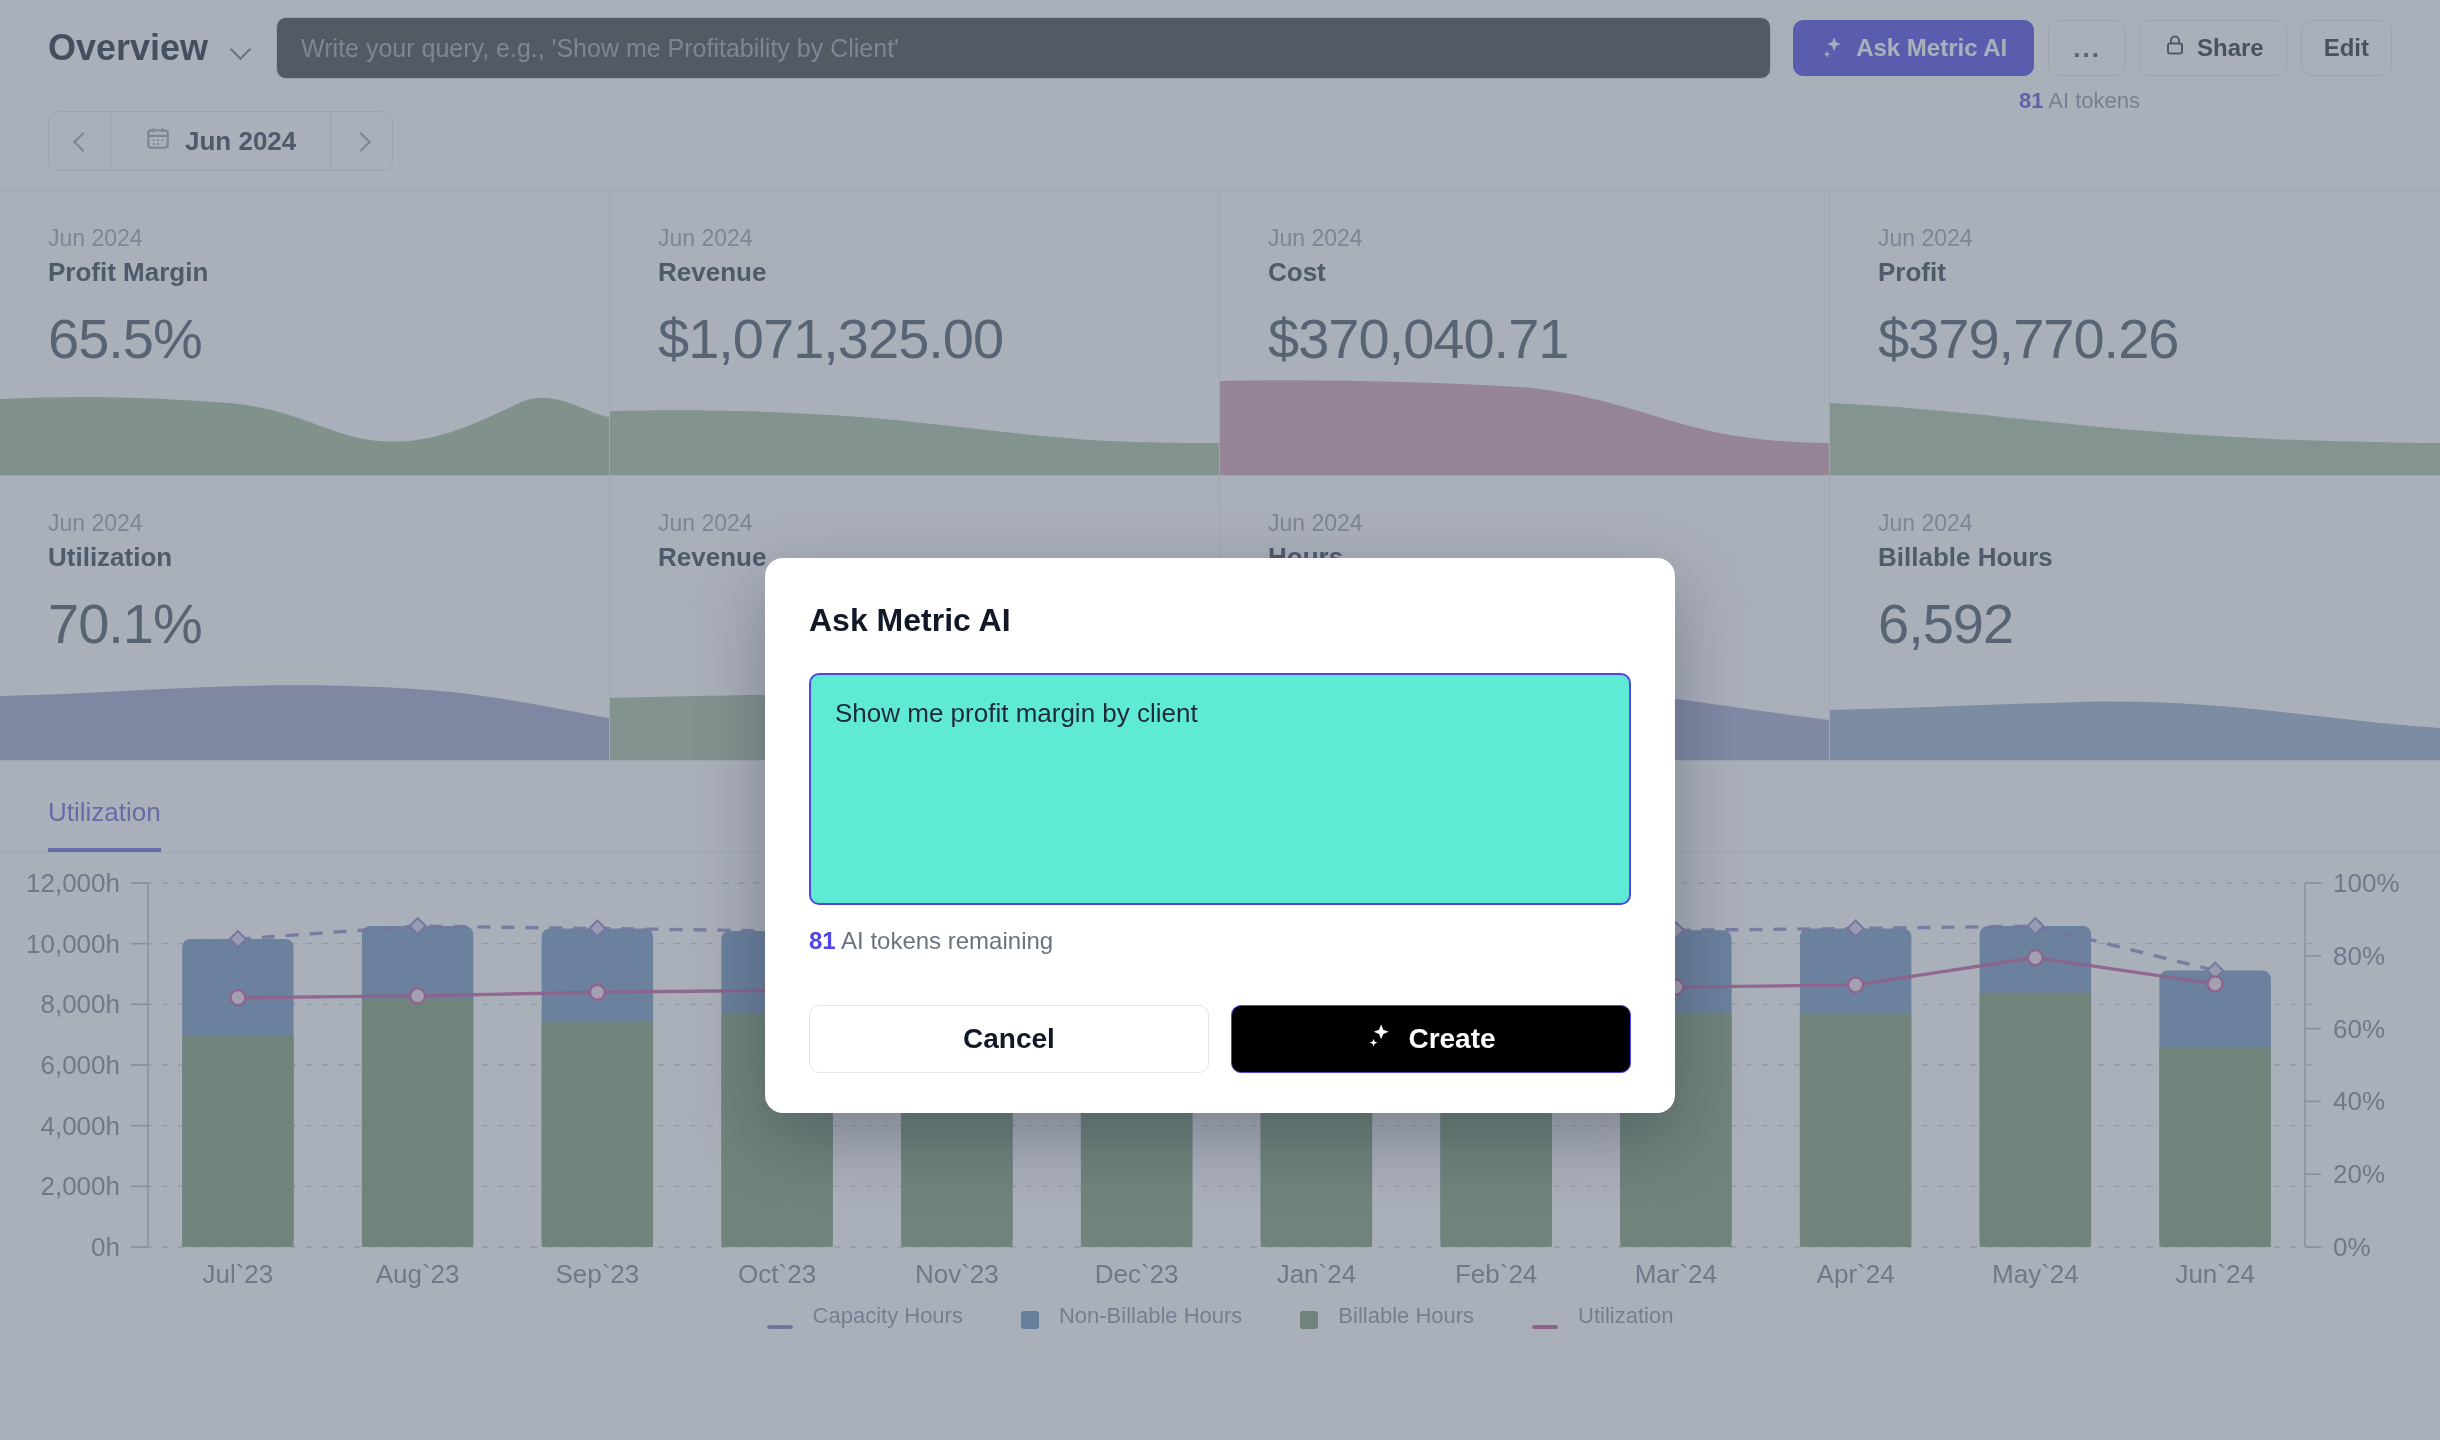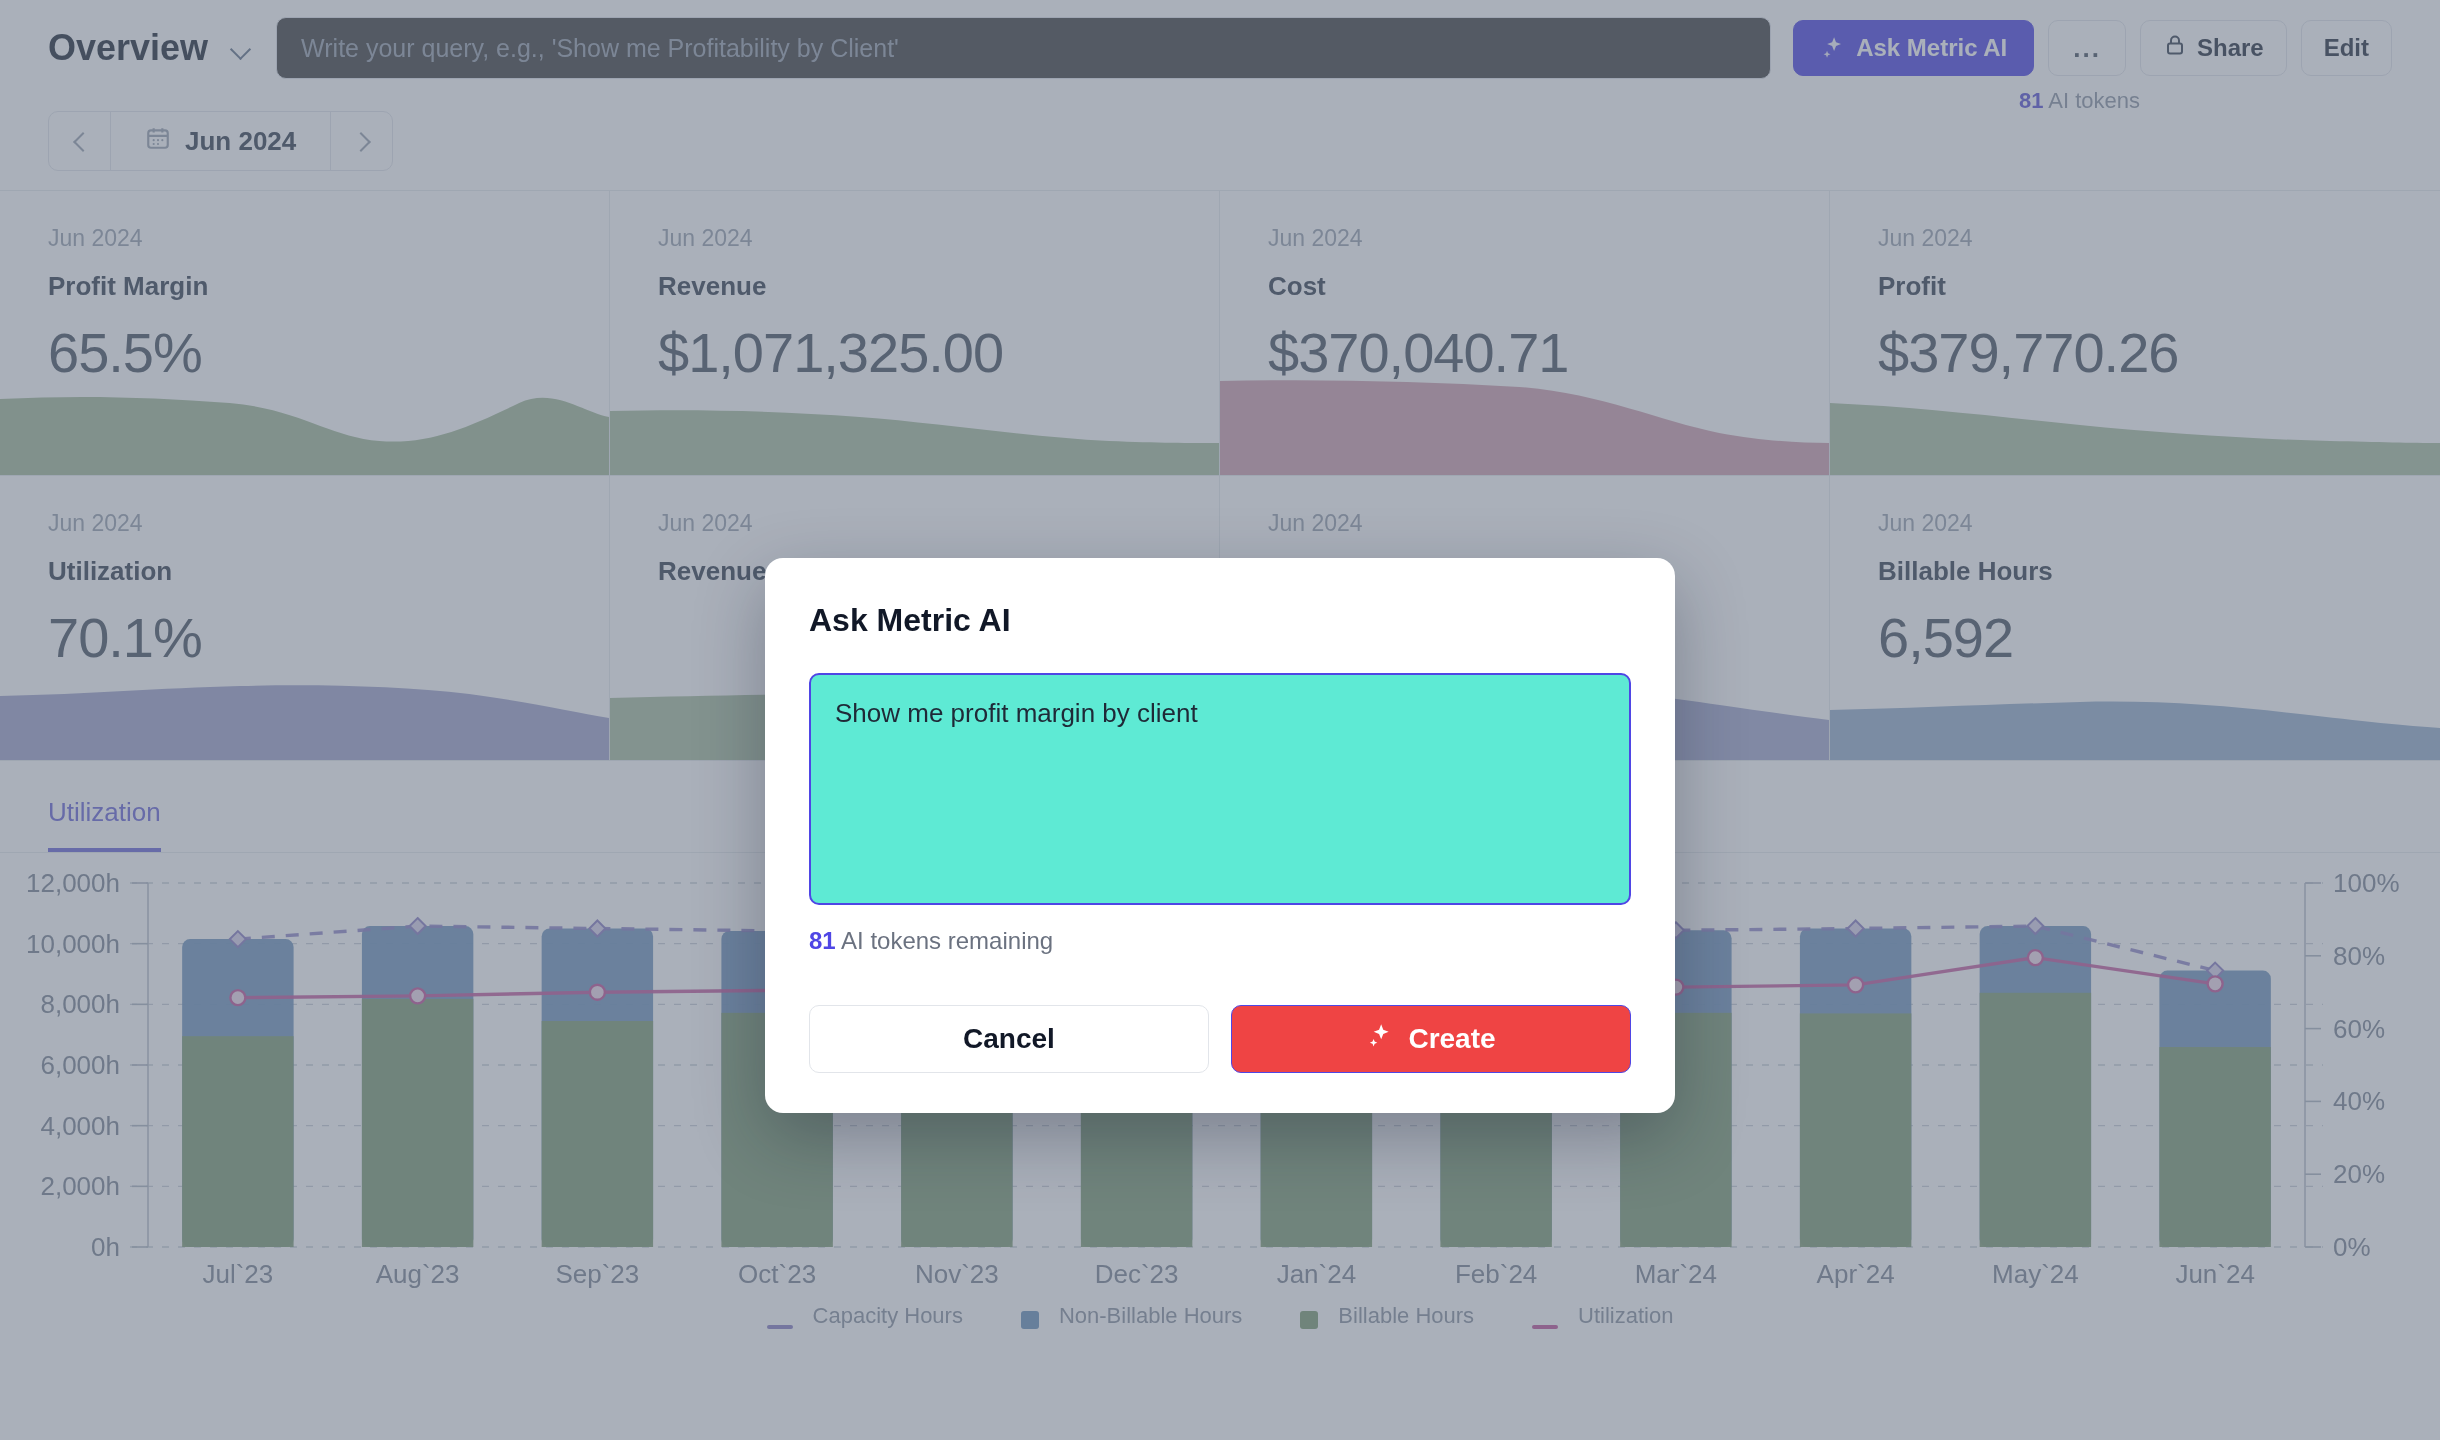--- a/index.html
+++ b/index.html
@@ -122,21 +122,21 @@
   .kpi {
     position: relative;
     height: 285px;
     border-right: 1px solid #e7eaee;
     border-bottom: 1px solid #e7eaee;
     padding: 34px 0 0 48px;
     overflow: hidden;
   }
   .kpi:nth-child(4n) { border-right: none; }
   .kpi-period { font-size: 23px; color: #9aa3b0; }
-  .kpi-name { font-size: 26px; font-weight: bold; color: #374151; margin-top: 19px; }
+  .kpi-name { font-size: 26px; font-weight: bold; color: #374151; margin-top: 5px; }
   .kpi-value { font-size: 56px; color: #4b5563; margin-top: 18px; letter-spacing: -1px; }
   .kpi-spark { position: absolute; left: 0; right: 0; bottom: 0; height: 110px; }
   .kpi-spark svg { display: block; width: 100%; height: 100%; }
 
   
   .chart-section { padding: 0 0 0 0; }
   .tabs {
     display: flex; padding: 36px 48px 0 48px;
     border-bottom: 1px solid #e7eaee;
   }
@@ -188,21 +188,21 @@
   .modal-actions {
     margin-top: 50px;
     display: grid; grid-template-columns: 1fr 1fr; gap: 22px; text-align: right;
   }
   .m-btn {
     height: 68px; border-radius: 10px;
     display: flex; align-items: center; justify-content: center; gap: 14px;
     font-size: 28px; font-weight: bold;
     border: 1px solid #e2e5ea; background: #fff; color: #111827;
   }
-  .m-btn.primary { background: #ef4444; border-color: #4f46e5; color: #fff; }
+  .m-btn.primary { background: #000000; border-color: #4f46e5; color: #fff; }
 </style>
 </head>
 <body>
 
 <div id="app">
 
   <div class="topbar">
     <div class="dash-title">Overview</div>
     <div class="chev-down"></div>
 

